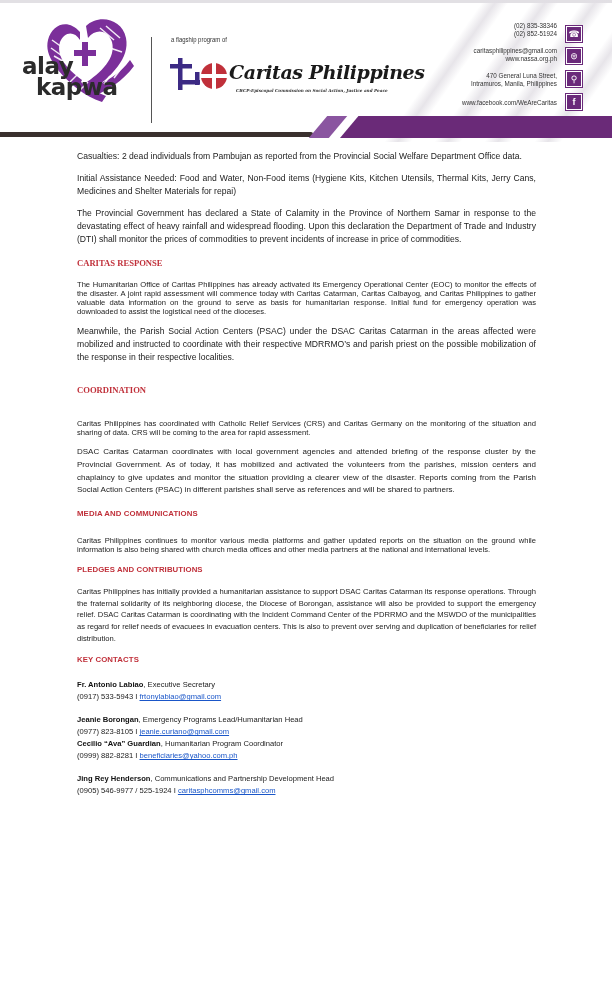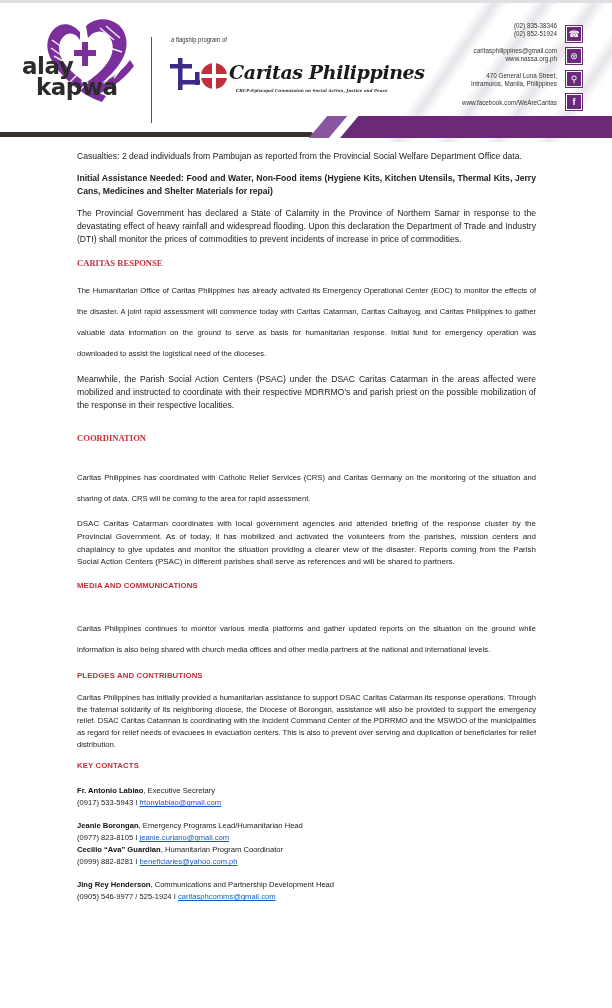--- a/index.html
+++ b/index.html
@@ -16,22 +16,22 @@
   .caritas-name { position: absolute; left: 229px; top: 61px; font-family: "DejaVu Serif", serif; font-style: italic; font-weight: bold; font-size: 19px; color: #1a1a1a; letter-spacing: -0.4px; }
   .caritas-sub { position: absolute; left: 236px; top: 88px; font-family: "DejaVu Serif", serif; font-style: italic; font-weight: bold; font-size: 4.2px; color: #333; white-space: nowrap; }
   .contact-col { position: absolute; right: 55px; top: 22px; text-align: right; font-size: 6.3px; color: #333; line-height: 7.6px; }
   .contact-block { margin-bottom: 8px; }
   .cicon { position: absolute; left: 566px; width: 14px; height: 14px; background: #6a2a7a; color: #fff; font-size: 9px; line-height: 14px; text-align: center; border: 1px solid #fff; box-shadow: 0 0 0 1px #6a2a7a; }
   .bar-dark { position: absolute; left: 0; top: 132px; width: 313px; height: 5px; background: #3a302e; border-radius: 0 2px 0 0; }
   .bar-slash1 { position: absolute; left: 318px; top: 116px; width: 20px; height: 22px; background: #8a55a0; transform: skewX(-40deg); }
   .bar-slash2 { position: absolute; left: 340px; top: 116px; width: 300px; height: 22px; background: #6a2a78; transform: skewX(-40deg); transform-origin: left bottom; }
   .content { position: absolute; left: 77px; top: 150px; width: 459px; font-size: 8.6px; line-height: 13px; color: #222; }
   .content p { margin: 0; text-align: justify; }
-  .small { font-size: 7.6px; line-height: 21px; }
-  .bold-p { font-weight: bold; }
+  .small { font-size: 7.6px; line-height: 9px; }
+  .bold-p { font-weight: normal; }
   .sec-h { color: #c0303a; font-weight: bold; font-size: 8.6px; margin: 0; font-family: Liberation Serif, serif; }
   .sec-h2 { color: #c0303a; font-weight: bold; font-size: 7.8px; font-family: "Liberation Sans Narrow", "Liberation Sans", sans-serif; letter-spacing: 0.1px; margin: 0; }
   .contact { font-size: 7.6px; line-height: 12px; margin: 0; }
   .contact b { color: #111; }
   .contact a { color: #1a56c8; text-decoration: underline; }
 </style>
 </head>
 <body>
 
 <div class="header">
@@ -125,21 +125,21 @@
 
   <h3 class="sec-h" style="margin-top:11px">CARITAS RESPONSE</h3>
   <p class="small" style="margin-top:10px">The Humanitarian Office of Caritas Philippines has already activated its Emergency Operational Center (EOC) to monitor the effects of the disaster. A joint rapid assessment will commence today with Caritas Catarman, Caritas Calbayog, and Caritas Philippines to gather valuable data information on the ground to serve as basis for humanitarian response. Initial fund for emergency operation was downloaded to assist the logistical need of the dioceses.</p>
   <p style="margin-top:9px">Meanwhile, the Parish Social Action Centers (PSAC) under the DSAC Caritas Catarman in the areas affected were mobilized and instructed to coordinate with their respective MDRRMO’s and parish priest on the possible mobilization of the response in their respective localities.</p>
 
   <h3 class="sec-h" style="margin-top:20px">COORDINATION</h3>
   <p class="small" style="margin-top:22px">Caritas Philippines has coordinated with Catholic Relief Services (CRS) and Caritas Germany on the monitoring of the situation and sharing of data. CRS will be coming to the area for rapid assessment.</p>
   <p class="small" style="margin-top:9px; font-size:8px; line-height:12.8px;">DSAC Caritas Catarman coordinates with local government agencies and attended briefing of the response cluster by the Provincial Government. As of today, it has mobilized and activated the volunteers from the parishes, mission centers and chaplaincy to give updates and monitor the situation providing  a clearer view of the disaster. Reports coming from the Parish Social Action Centers (PSAC) in different parishes shall serve as references and will be shared to partners.</p>
 
   <h3 class="sec-h2" style="margin-top:10px">MEDIA AND COMMUNICATIONS</h3>
-  <p class="small" style="margin-top:26px">Caritas Philippines continues to monitor various media platforms and gather updated reports on the situation on the ground while information is also being shared with church media offices and other media partners at the national and international levels.</p>
+  <p class="small" style="margin-top:16px">Caritas Philippines continues to monitor various media platforms and gather updated reports on the situation on the ground while information is also being shared with church media offices and other media partners at the national and international levels.</p>
 
   <h3 class="sec-h2" style="margin-top:9px">PLEDGES AND CONTRIBUTIONS</h3>
   <p class="small" style="margin-top:10px; line-height:11.6px;">Caritas Philippines has initially provided a humanitarian assistance to support DSAC Caritas Catarman its response operations. Through the fraternal solidarity of its neighboring diocese, the Diocese of Borongan, assistance will also be provided to support the emergency relief. DSAC Caritas Catarman is coordinating with the Incident Command Center of the PDRRMO and the MSWDO of the municipalities as regard for relief needs of evacuees in evacuation centers. This is also to prevent over serving and duplication of beneficiaries for relief distribution.</p>
 
   <h3 class="sec-h2" style="margin-top:9px">KEY CONTACTS</h3>
 
   <div style="margin-top:13px">
     <p class="contact"><b>Fr. Antonio Labiao</b><span>, Executive Secretary</span></p>
     <p class="contact"><span>(0917) 533-5943 I </span><a>frtonylabiao@gmail.com</a></p>
   </div>

